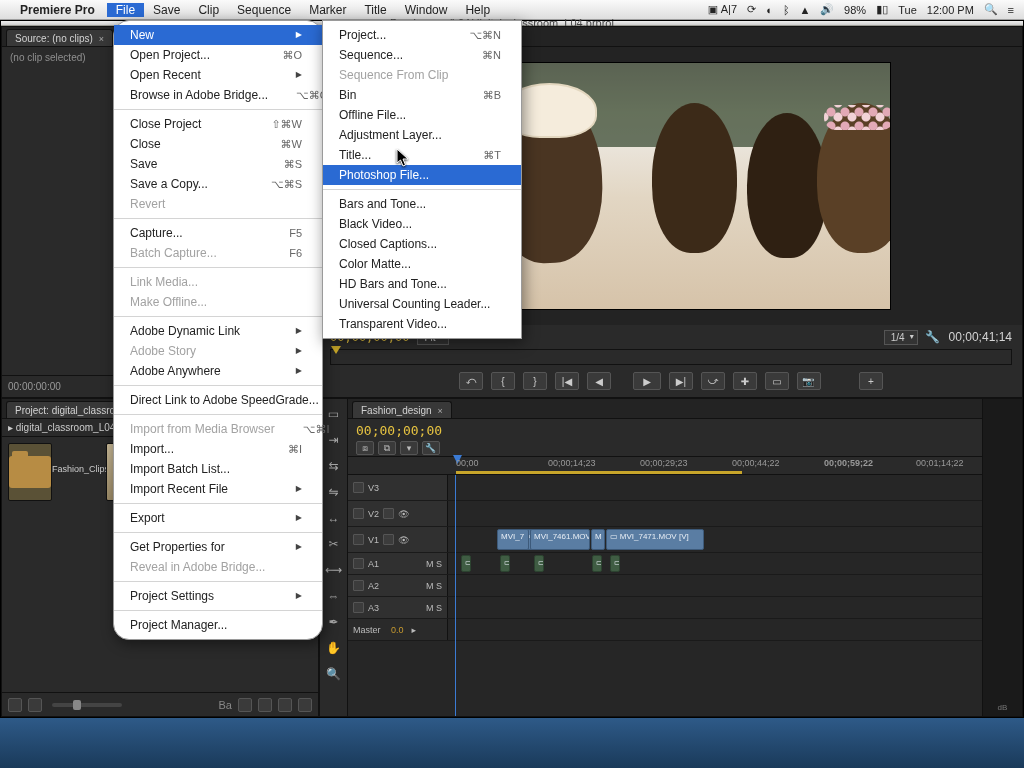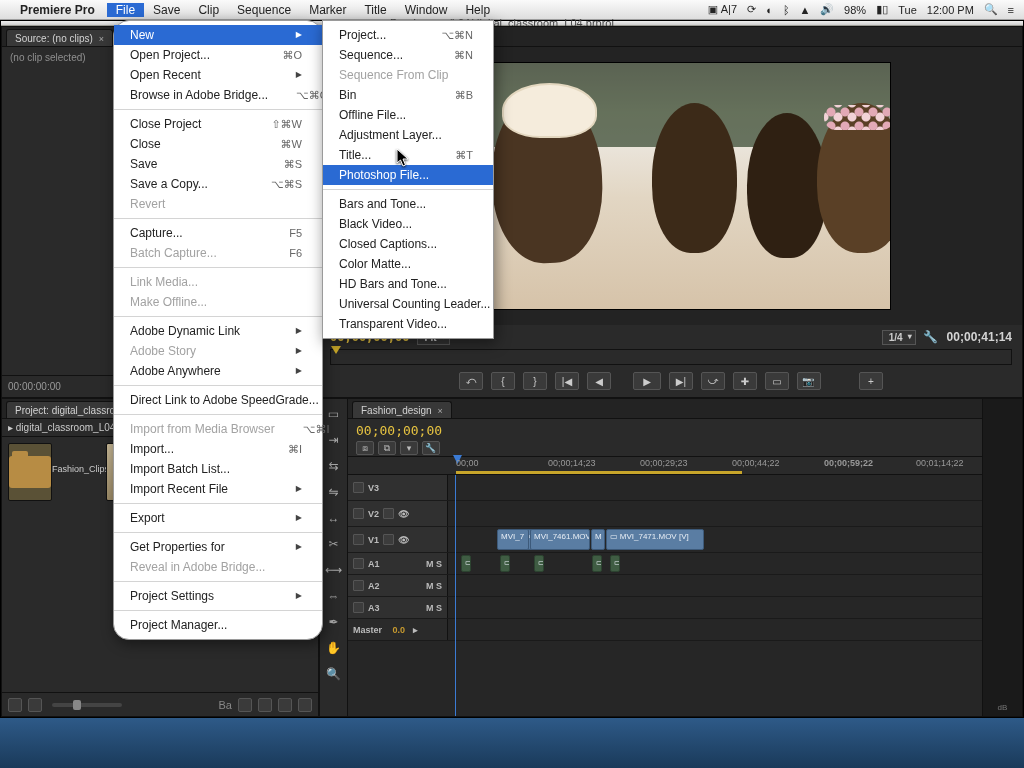--- a/index.html
+++ b/index.html
@@ -44,21 +44,21 @@
   border:1px solid #000; position:relative; overflow:hidden; }
 .viewer-img::before{ content:""; position:absolute; left:0; right:0; top:0; height:34%; background:rgba(90,100,80,0.55);}  
 .viewer-img .hair { position:absolute; border-radius:50% 50% 45% 45%; background:#4a3522; }
 .viewer-img .h1 { width:110px; height:170px; left:40px; top:30px; transform:rotate(-2deg);}
 .viewer-img .h2 { width:85px; height:150px; left:200px; top:40px; background:#3c2a18;}
 .viewer-img .h3 { width:80px; height:145px; left:295px; top:50px; background:#2f2012;}
 .viewer-img .h4 { width:90px; height:150px; left:365px; top:40px; background:#5a4026;}
 .viewer-img .hat { position:absolute; width:95px; height:55px; left:50px; top:20px; background:#f5ecdc; border-radius:50% 50% 40% 40%; border:2px solid #e3d7bf; }
 .viewer-img .flowers{ position:absolute; width:70px; height:25px; left:372px; top:42px; background:radial-gradient(circle,#e2a9b6 4px,transparent 5px) 0 0/14px 14px, radial-gradient(circle,#f2d2d7 4px,transparent 5px) 7px 5px/14px 14px; border-radius:12px;}
 
-.program-panel .tc-row { height:24px; display:flex; align-items:center; padding:0 10px; gap:8px;font-weight:bold; }
+.program-panel .tc-row { height:24px; display:flex; align-items:center; padding:0 10px; gap:8px; }
 .tc-yellow { color:#e6c341; font-family:monospace; font-size:12px; }
 .fit-dd { font-size:10px; background:#333; border:1px solid #555; color:#ccc; padding:1px 12px 1px 6px; position:relative; }
 .fit-dd::after{content:"▾"; position:absolute; right:3px; font-size:8px;}
 .program-panel .ruler { height:16px; background:#2a2a2a; margin:0 10px; border:1px solid #111; position:relative; }
 .ruler .ph { position:absolute; left:0; top:-4px; width:10px; height:8px; background:#cfae2b; clip-path:polygon(0 0,100% 0,50% 100%); }
 .program-panel .transport { height:32px; display:flex; align-items:center; justify-content:center; gap:8px; }
 .tbtn { width:24px; height:18px; background:#3a3a3a; border:1px solid #555; color:#ccc; font-size:10px; display:flex; align-items:center; justify-content:center; border-radius:2px; }
 .tbtn.play{ width:28px; }
 .right-tc { margin-left:auto; color:#d4d4d4; font-family:monospace; font-size:12px; display:flex; align-items:center; gap:8px; }
 
@@ -87,42 +87,42 @@
 .tl-head .tc-yellow{ font-size:13px; }
 .tl-btnrow{ display:flex; gap:4px; margin-top:3px;}
 .tl-smallbtn{ width:18px;height:14px;background:#3a3a3a;border:1px solid #555;border-radius:2px; font-size:9px;color:#bbb;display:flex;align-items:center;justify-content:center;}
 .tl-ruler{ height:18px; background:#2a2a2a; border-bottom:1px solid #111; position:relative; font-size:9px; color:#999; padding-left:108px;}
 .tl-ruler .tick{ position:absolute; top:1px; }
 .tl-ruler .yellowbar{ position:absolute; left:108px; right:240px; top:14px; height:3px; background:#c7a52a;}
 .tl-ruler .ph{ position:absolute; left:105px; top:-2px; width:9px;height:9px;background:#3b7bd4; clip-path:polygon(0 0,100% 0,50% 100%);}
 .tl-tracks{ flex:1; background:#262626; position:relative; }
 .track { height:22px; border-bottom:1px solid #1a1a1a; display:flex; align-items:center; }
 .track.video{ height:26px; }
-.track .head { width:100px; height:100%; background:#303030; border-right:1px solid #111; display:flex; align-items:center; gap:4px; padding:0 5px; font-size:9px; color:#bbb;font-weight:bold;}
+.track .head { width:100px; height:100%; background:#303030; border-right:1px solid #111; display:flex; align-items:center; gap:4px; padding:0 5px; font-size:9px; color:#bbb;}
 .track .head .lk{ width:11px;height:11px;background:#3c3c3c;border:1px solid #555;border-radius:1px;}
 .track .lane { flex:1; position:relative; height:100%; }
 .clip { position:absolute; top:2px; bottom:2px; background:#5a7da3; border:1px solid #3d5a7a; font-size:8px; color:#e8eef5; padding:2px 3px; overflow:hidden; white-space:nowrap; border-radius:2px; }
 .clip.audio{ background:#3f5c43; border-color:#2c4330; }
 .playline{ position:absolute; left:107px; top:0; bottom:0; width:1px; background:#3b7bd4;}
 .track.master .head{ background:#2a2a2a;}
 .tl-meters{ width:40px; background:#1a1a1a; border-left:1px solid #111; position:relative; }
 .tl-meters .txt{ position:absolute; bottom:4px; width:100%; text-align:center; font-size:8px; color:#777;}
 
 
 .menu { position:absolute; background:#fff; border:1px solid #9a9a9a; box-shadow:2px 4px 14px rgba(0,0,0,0.45); font-size:12px; color:#222; padding:4px 0; }
 .menu .mi { padding:2px 20px 2px 16px; display:flex; justify-content:space-between; gap:28px; white-space:nowrap; line-height:16px; }
 .menu .mi .sc { color:#666; font-size:11px; }
 .menu .mi.disabled { color:#a2a2a2; }
 .menu .mi.highlight { background:#2a6ad3; color:#fff; }
 .menu .mi.arrow::after{ content:"▶"; font-size:8px; color:#444; margin-left:auto; }
 .menu .mi.highlight.arrow::after{ color:#fff; }
 .menu hr { border:none; border-top:1px solid #d4d4d4; margin:4px 0; }
 
 #file-menu { top:20px; left:113px; width:210px;border-radius:16px; }
-#new-submenu { top:20px; left:322px; width:172px; }
+#new-submenu { top:20px; left:322px; width:200px; }
 
 
 .dock-area{ position:absolute; left:0; right:0; bottom:0; height:50px; background:linear-gradient(#2e5a88,#1a3a5a); }
 
 .cursor { position:absolute; width:14px; height:20px; pointer-events:none; z-index:999; }
 .cursor svg{ filter:drop-shadow(0 1px 1px rgba(0,0,0,0.8));}
 </style>
 </head>
 <body>
 

